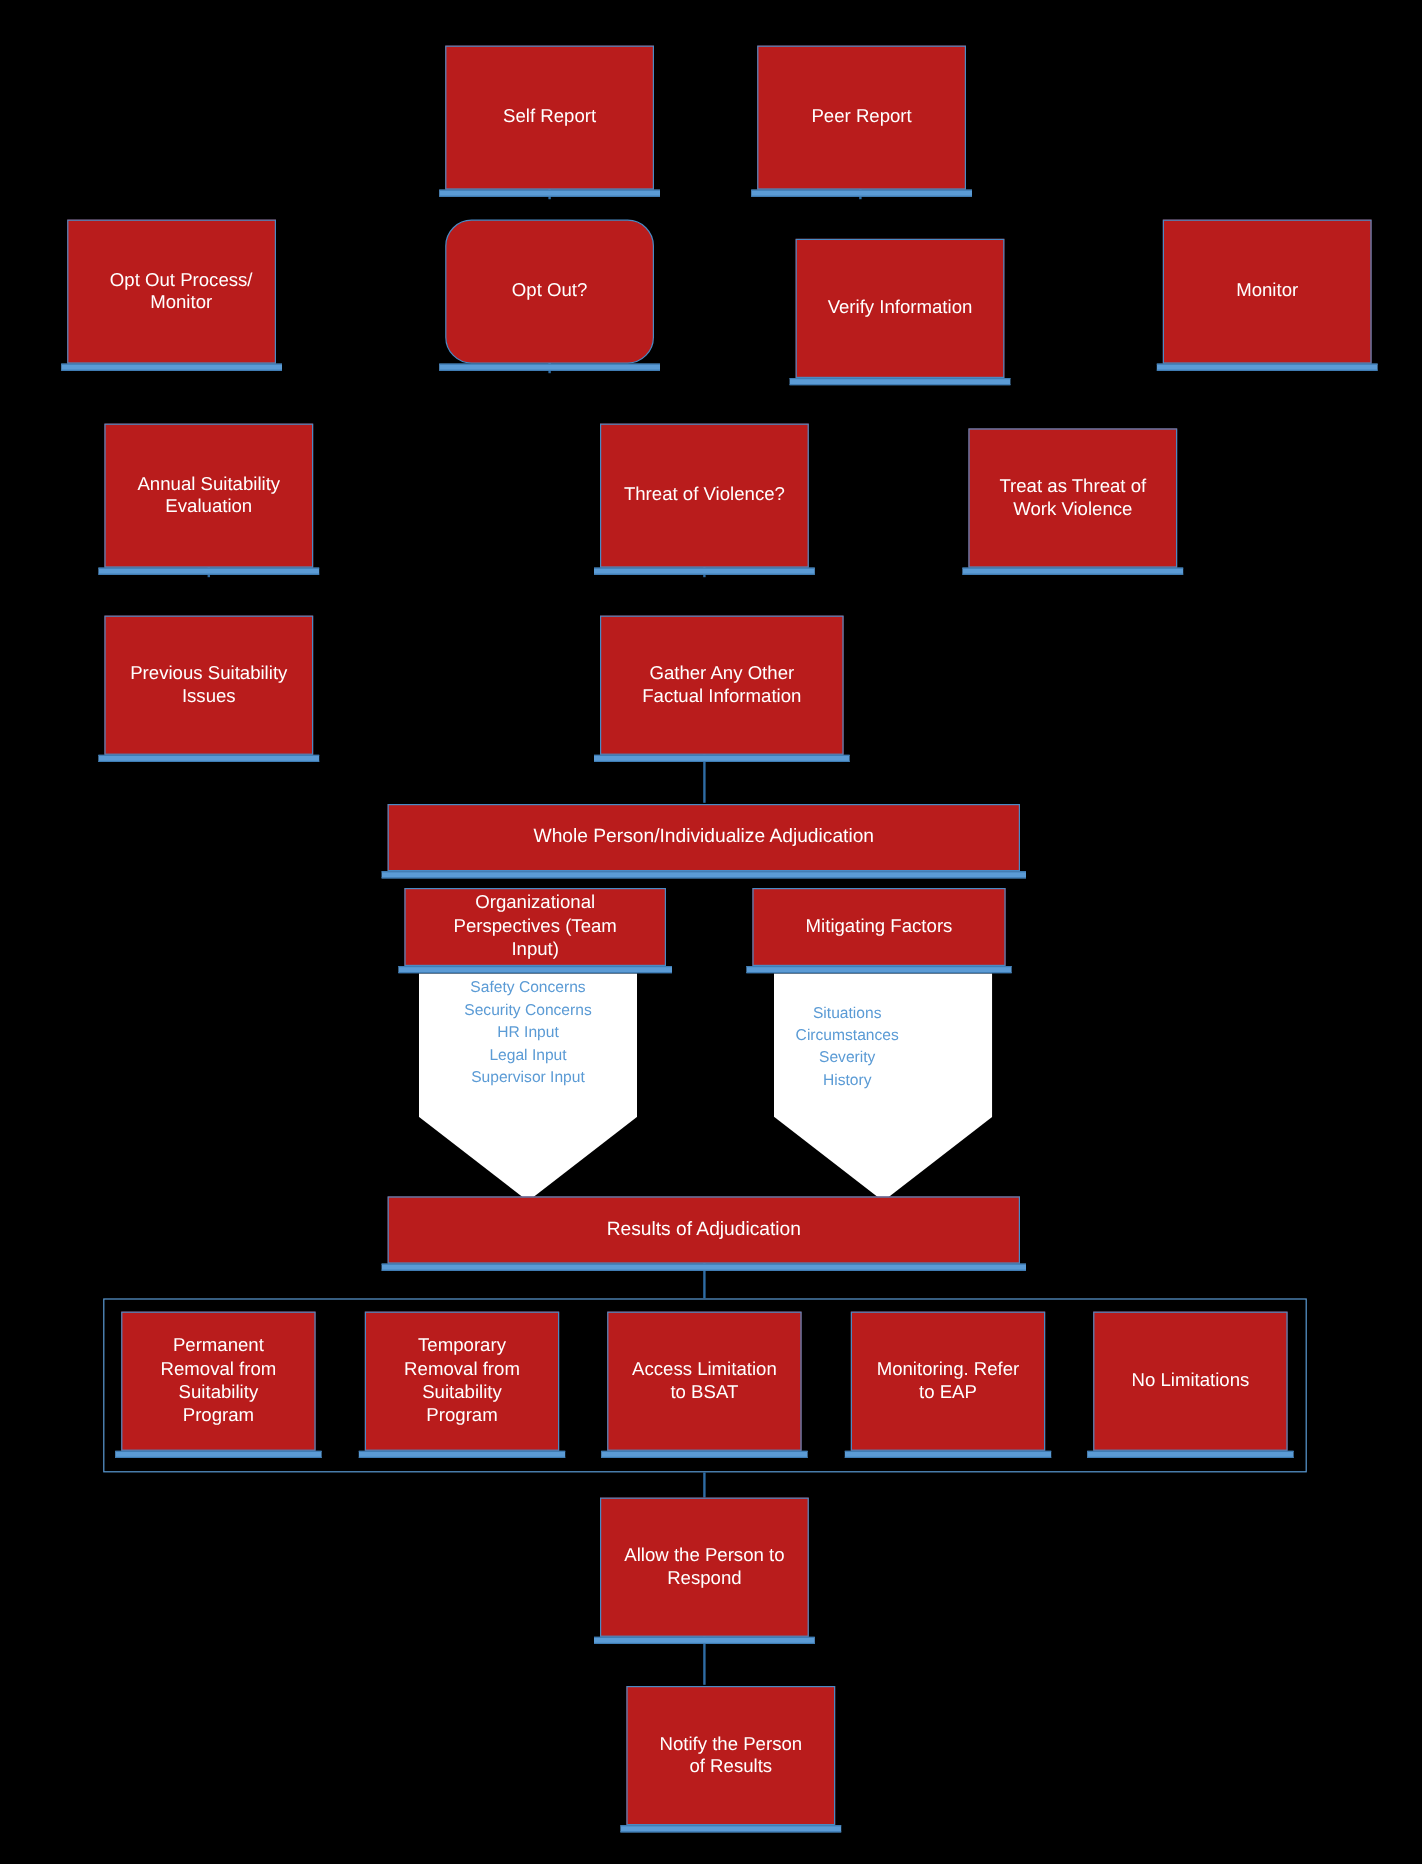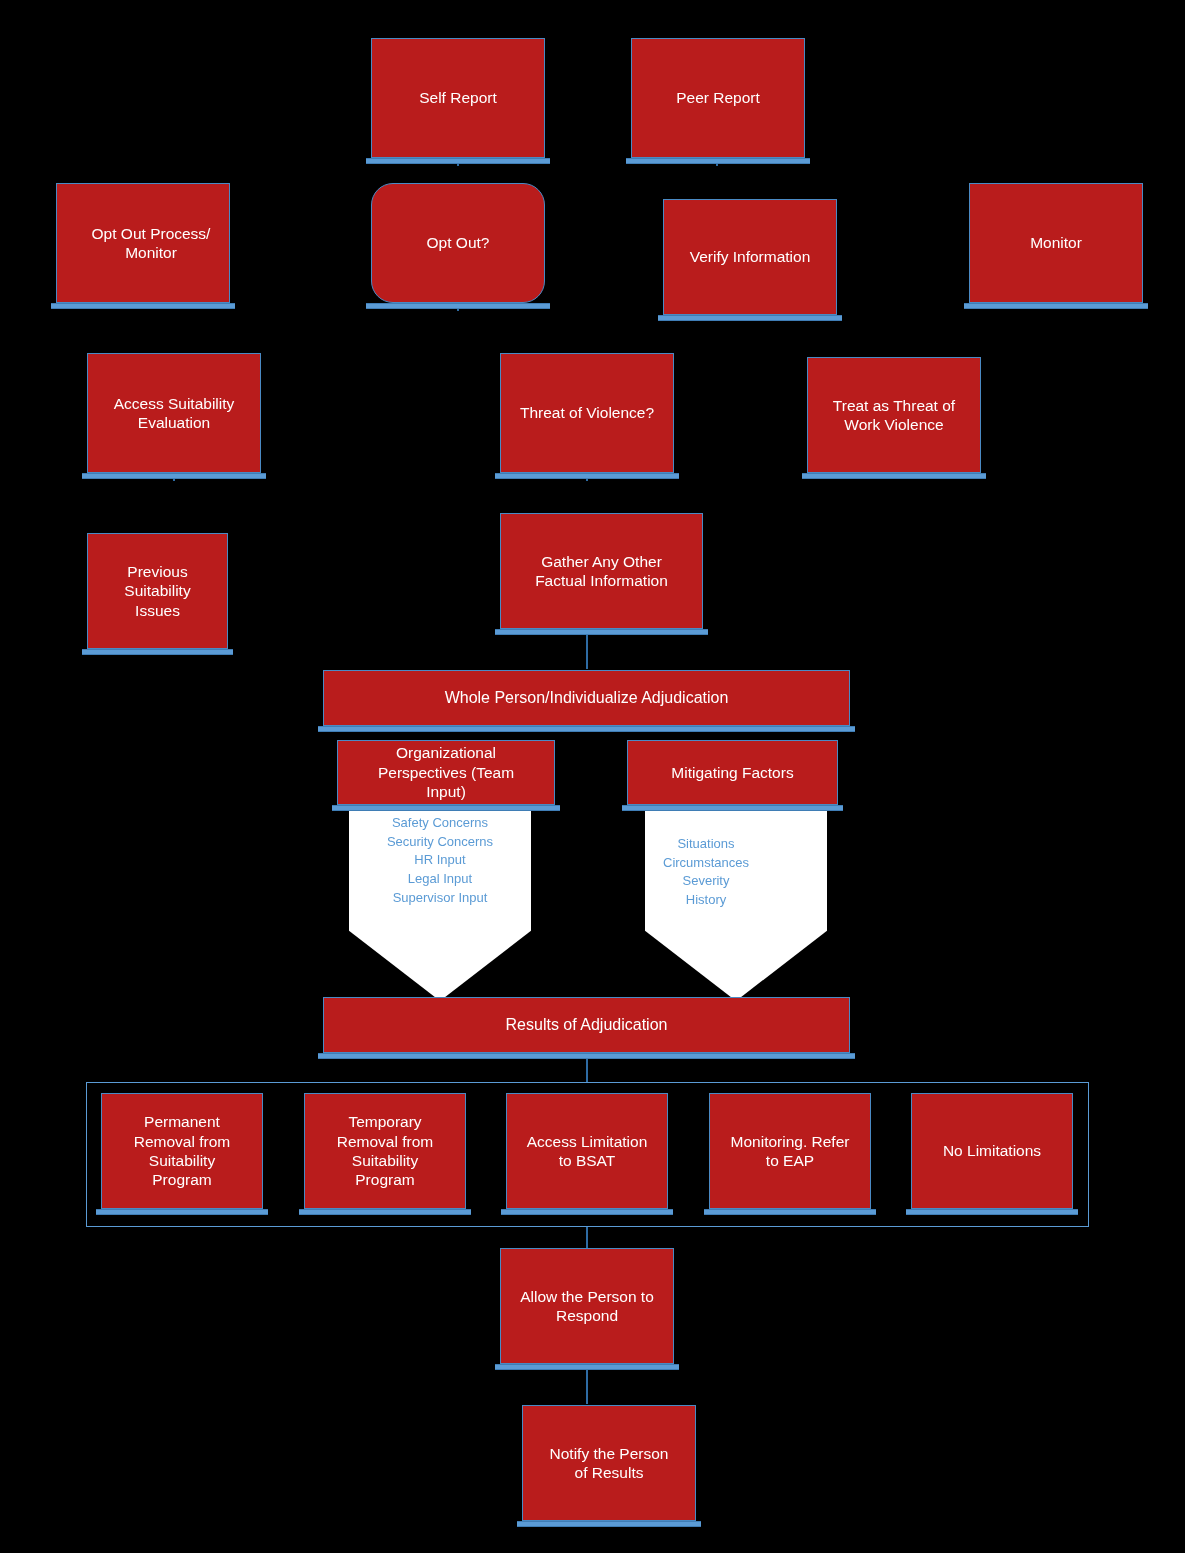--- a/index.html
+++ b/index.html
@@ -121,37 +121,37 @@
   </div>
 
   <div class="node" style="left:969px; top:183px; width:174px; height:120px;">
     <span class="label">Monitor</span>
   </div>
 
   <div class="tick" style="left:457px; top:297px; width:2px; height:14px;"></div>
   <div class="tick" style="left:716px; top:297px; width:2px; height:14px;"></div>
 
   <div class="node" style="left:87px; top:353px; width:174px; height:120px;">
-    <span class="label">Access Suitability
+    <span class="label">Annual Suitability
 Evaluation</span>
   </div>
 
   <div class="node" style="left:500px; top:353px; width:174px; height:120px;">
     <span class="label">Threat of Violence?</span>
   </div>
 
   <div class="node" style="left:807px; top:357px; width:174px; height:116px;">
     <span class="label">Treat as Threat of
 Work Violence</span>
   </div>
 
   <div class="tick" style="left:173px; top:467px; width:2px; height:14px;"></div>
   <div class="tick" style="left:586px; top:467px; width:2px; height:14px;"></div>
 
-  <div class="node" style="left:87px; top:533px; width:141px; height:116px;">
+  <div class="node" style="left:87px; top:513px; width:174px; height:116px;">
     <span class="label">Previous Suitability
 Issues</span>
   </div>
 
   <div class="node" style="left:500px; top:513px; width:203px; height:116px;">
     <span class="label">Gather Any Other
 Factual Information</span>
   </div>
 
   <div class="tick" style="left:586px; top:623px; width:2px; height:46px;"></div>

